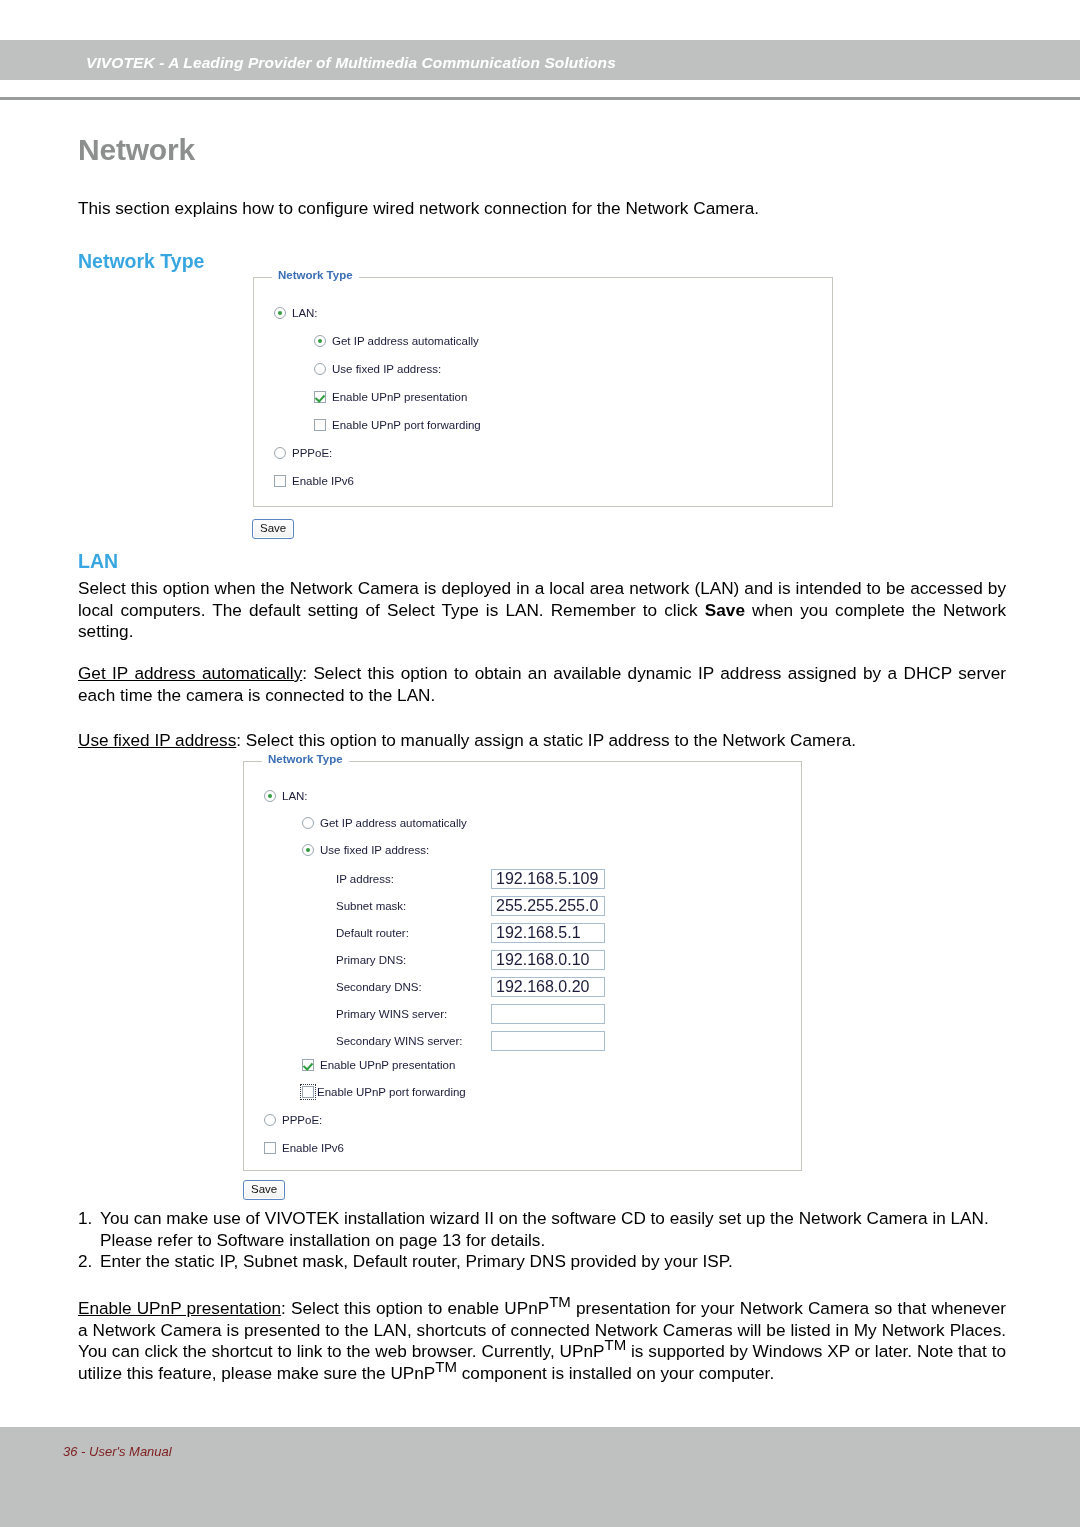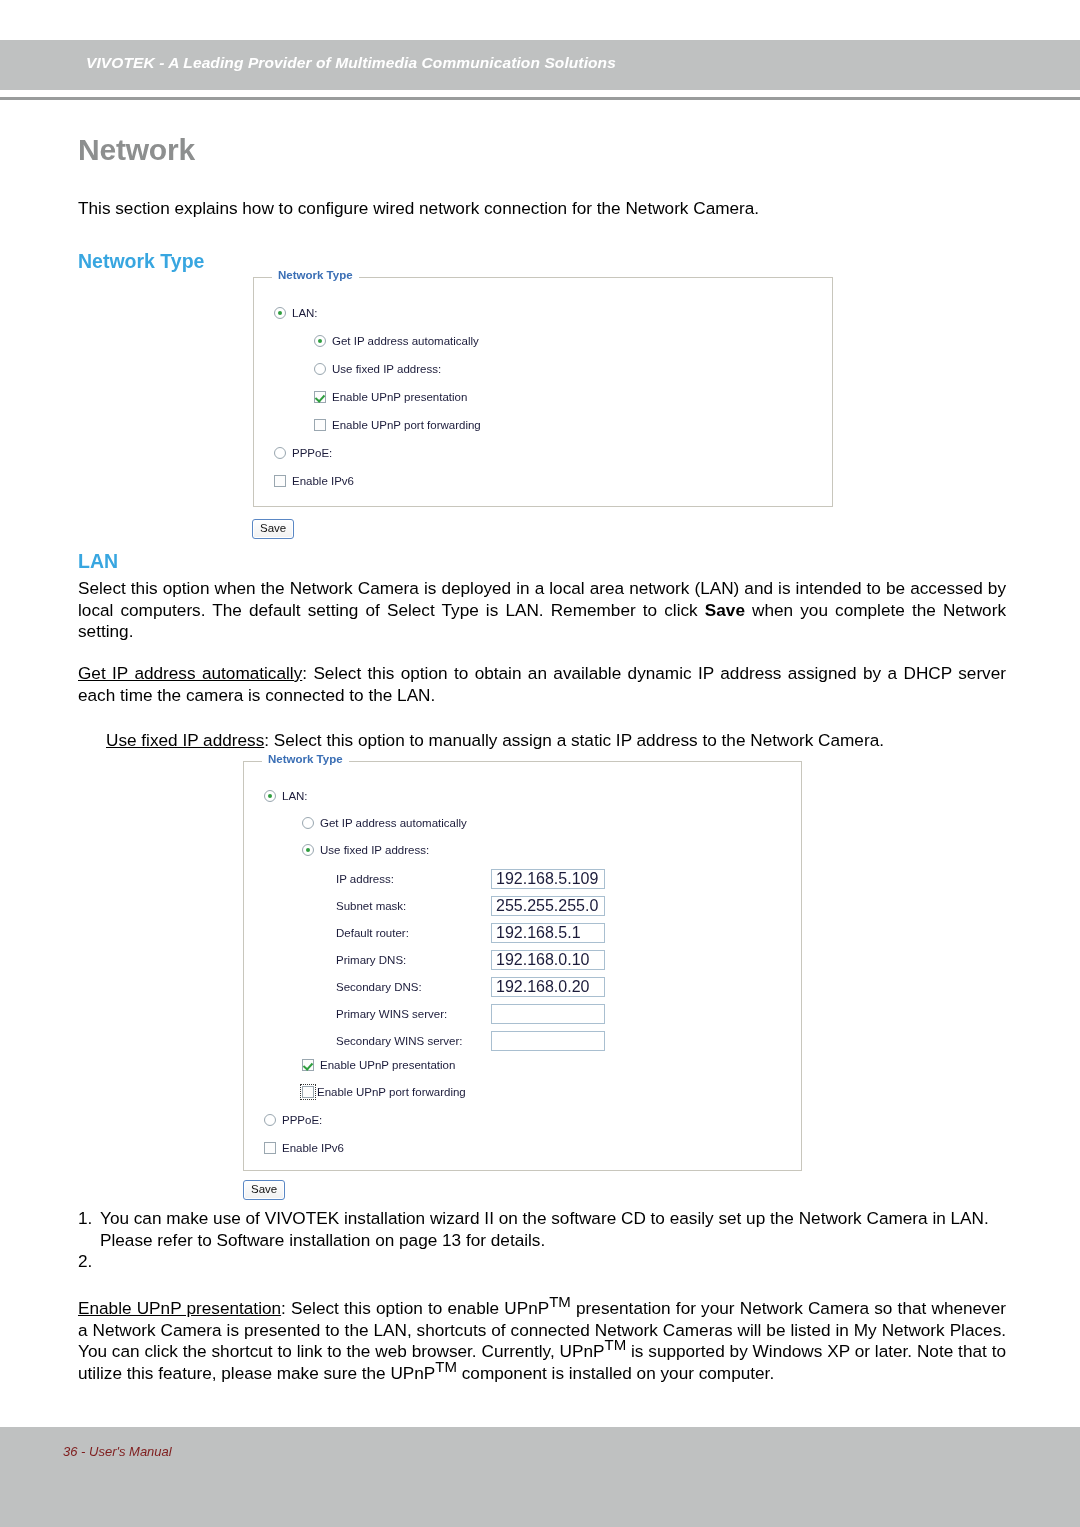--- a/index.html
+++ b/index.html
@@ -13,21 +13,21 @@
     position: relative;
     font-family: "Liberation Sans", sans-serif;
     color: #000;
     overflow: hidden;
   }
 
   
   .page-header {
     position: absolute;
     left: 0; top: 40px;
-    width: 1080px; height: 50px;
+    width: 1080px; height: 40px;
     background: #bfc1c1;
   }
   .page-header .ht {
     position: absolute;
     left: 86px; top: 14px;
     font-size: 15.5px;
     font-weight: bold;
     font-style: italic;
     color: #ffffff;
     letter-spacing: 0.1px;
@@ -64,21 +64,21 @@
   .sec-head {
     position: absolute;
     font-weight: bold;
     color: #38a6e0;
   }
   .sec-network-type { left: 78px; top: 250px; font-size: 19.5px; }
   .sec-lan { left: 78px; top: 550px; font-size: 19.5px; }
 
   .p-lan   { left: 78px; top: 578px; width: 928px; }
   .p-getip { left: 78px; top: 663px; width: 928px; }
-  .p-fixed { left: 78px; top: 730px; width: 928px; margin-left: 28px; }
+  .p-fixed { left: 78px; top: 730px; width: 928px; }
   .p-upnp  { left: 78px; top: 1298px; width: 928px; }
 
   .olist { position: absolute; left: 78px; top: 1208px; width: 928px;
            font-size: 17.2px; line-height: 21.5px; }
   .olist .li { position: relative; padding-left: 22px; }
   .olist .li .num { position: absolute; left: 0; top: 0; }
 
   u.ul { text-decoration: underline; }
   b.bd { font-weight: bold; }
   sup.tm { font-size: 15px; vertical-align: super; line-height: 0; }
@@ -337,20 +337,21 @@
 
   <div class="save-btn" id="save-bottom">Save</div>
 
   <div class="olist">
     <div class="li">
       <span class="num">1.</span>
       <span>You can make use of VIVOTEK installation wizard II on the software CD to easily set up the Network Camera in LAN. Please refer to Software installation on page 13 for details.</span>
     </div>
     <div class="li">
       <span class="num">2.</span>
+      <span>Enter the static IP, Subnet mask, Default router, Primary DNS provided by your ISP.</span>
     </div>
   </div>
 
   <div class="para p-upnp"><u class="ul">Enable UPnP presentation</u><span>: Select this option to enable UPnP</span><sup class="tm">TM</sup><span> presentation for your Network Camera so that whenever a Network Camera is presented to the LAN, shortcuts of connected Network Cameras will be listed in My Network Places. You can click the shortcut to link to the web browser. Currently, UPnP</span><sup class="tm">TM</sup><span> is supported by Windows XP or later. Note that to utilize this feature, please make sure the UPnP</span><sup class="tm">TM</sup><span> component is installed on your computer.</span></div>
 
 </div>
 
 <div class="page-footer">
   <div class="ft">36 - User's Manual</div>
 </div>

